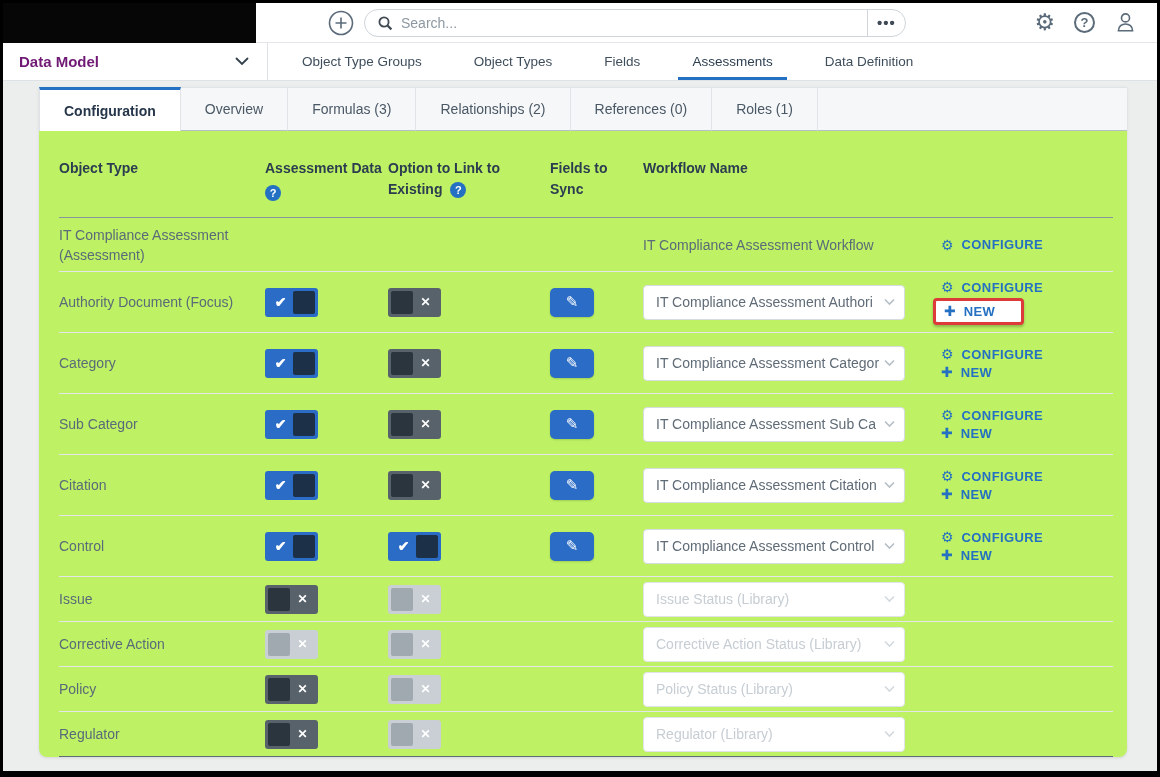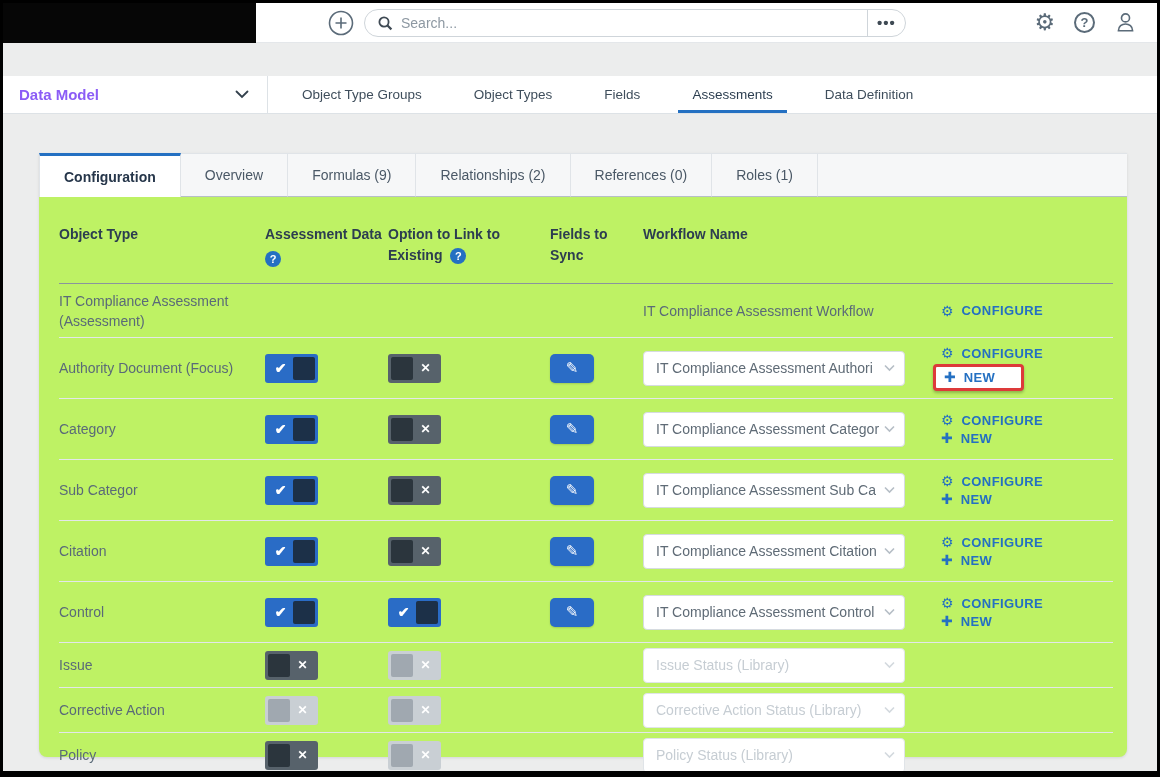--- a/index.html
+++ b/index.html
@@ -1,19 +1,19 @@
 <!DOCTYPE html>
 <html><head>
 <meta charset="utf-8">
 <style>
   * { box-sizing: border-box; margin: 0; padding: 0; }
   html,body { width:1160px; height:777px; }
   body { font-family:"Liberation Sans", sans-serif; background:#eceded; }
   .frame { width:1160px; height:777px; border:3px solid #000; border-bottom-width:6px;
-           display:flex; flex-direction:column; background:#eceded; overflow:hidden;gap:33px; }
+           display:flex; flex-direction:column; background:#eceded; overflow:hidden; }
 
   
   .topbar { height:40px; background:#fff; border-bottom:1px solid #e4e7ea;
             display:flex; align-items:center; flex:0 0 auto; }
   .logo-block { width:253px; height:40px; background:#060606; flex:0 0 auto; }
   .plus-circle { margin-left:72px; width:26px; height:26px; flex:0 0 auto; cursor:pointer; }
   .search-pill { margin-left:10px; width:542px; height:28px; border:1px solid #cfd5da;
                  border-radius:15px; display:flex; align-items:center; background:#fff; }
   .search-pill .mag { margin-left:12px; flex:0 0 auto; }
   .search-ph { margin-left:8px; font-size:14px; color:#8d98a2; flex:1 1 auto; }
@@ -24,21 +24,21 @@
   .gear-glyph { font-size:23px; color:#5b6b79; line-height:1; cursor:pointer; }
   .help-circle { width:21px; height:21px; border:2px solid #5b6b79; border-radius:50%;
                  color:#5b6b79; font-size:13px; font-weight:bold; display:flex;
                  align-items:center; justify-content:center; cursor:pointer; }
 
   
   .navrow { height:38px; background:#fff; border-bottom:1px solid #dde2e6;
             display:flex; align-items:stretch; flex:0 0 auto; }
   .dm-selector { width:265px; display:flex; align-items:center; justify-content:space-between;
                  padding:0 18px 0 16px; cursor:pointer; border-right:1px solid #dde2e6; }
-  .dm-label { font-size:15px; font-weight:bold; color:#8b5cf6; }
+  .dm-label { font-size:15px; font-weight:bold; color:#701a75; }
   .nav-tabs { display:flex; align-items:stretch; margin-left:8px; }
   .nav-tab { padding:0 26px; display:flex; align-items:center; font-size:13.5px;
              color:#3f4e5c; cursor:pointer; position:relative; }
   .nav-tab.active { color:#2c3e50; }
   .nav-tab.active::after { content:""; position:absolute; left:12px; right:12px; bottom:0;
                            height:3px; background:#2470c2; }
 
   
   .page { flex:1 1 auto; background:#eceded; padding:6px 0 14px 36px; overflow:hidden; }
   .card { width:1088px; height:100%; background:#bef264; border-radius:0 0 8px 8px;
@@ -155,21 +155,21 @@
         <div class="nav-tab">Data Definition</div>
       </div>
   </div>
 
   <div class="page">
     <div class="card">
 
       <div class="subtabs" id="subtabs">
           <div class="subtab active">Configuration</div>
           <div class="subtab">Overview</div>
-          <div class="subtab">Formulas (9)</div>
+          <div class="subtab">Formulas (3)</div>
           <div class="subtab">Relationships (2)</div>
           <div class="subtab">References (0)</div>
           <div class="subtab">Roles (1)</div>
           <div class="subtab-filler"></div>
         </div>
 
       <div class="table">
         <div class="tgrid thead">
           <div class="th">Object Type</div>
           <div class="th">

